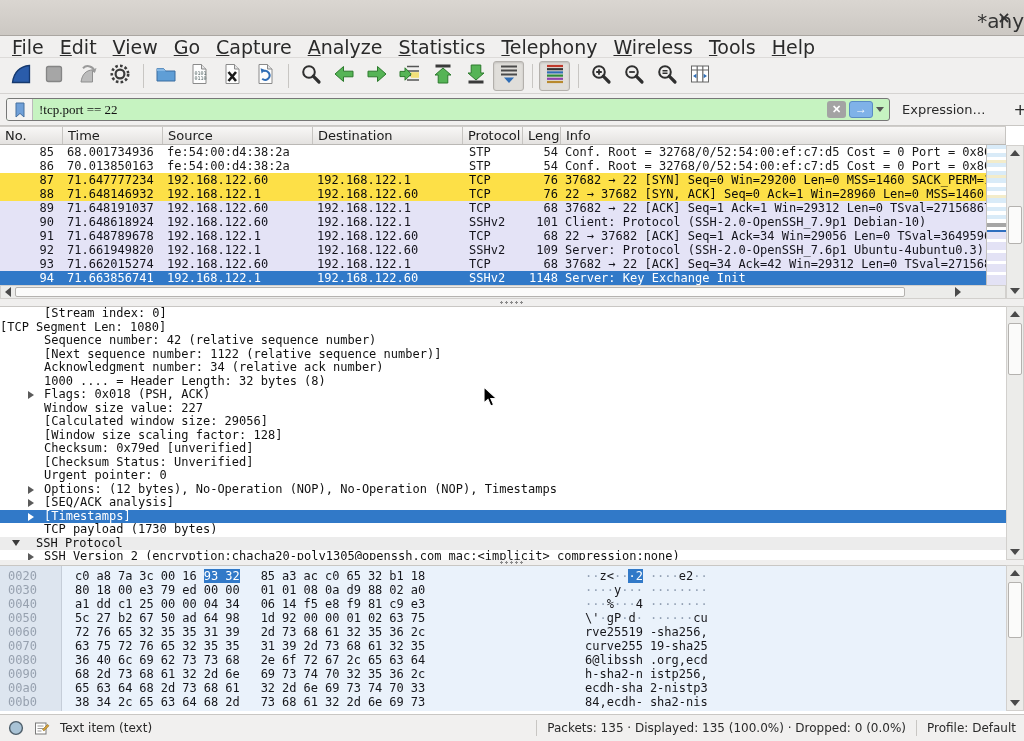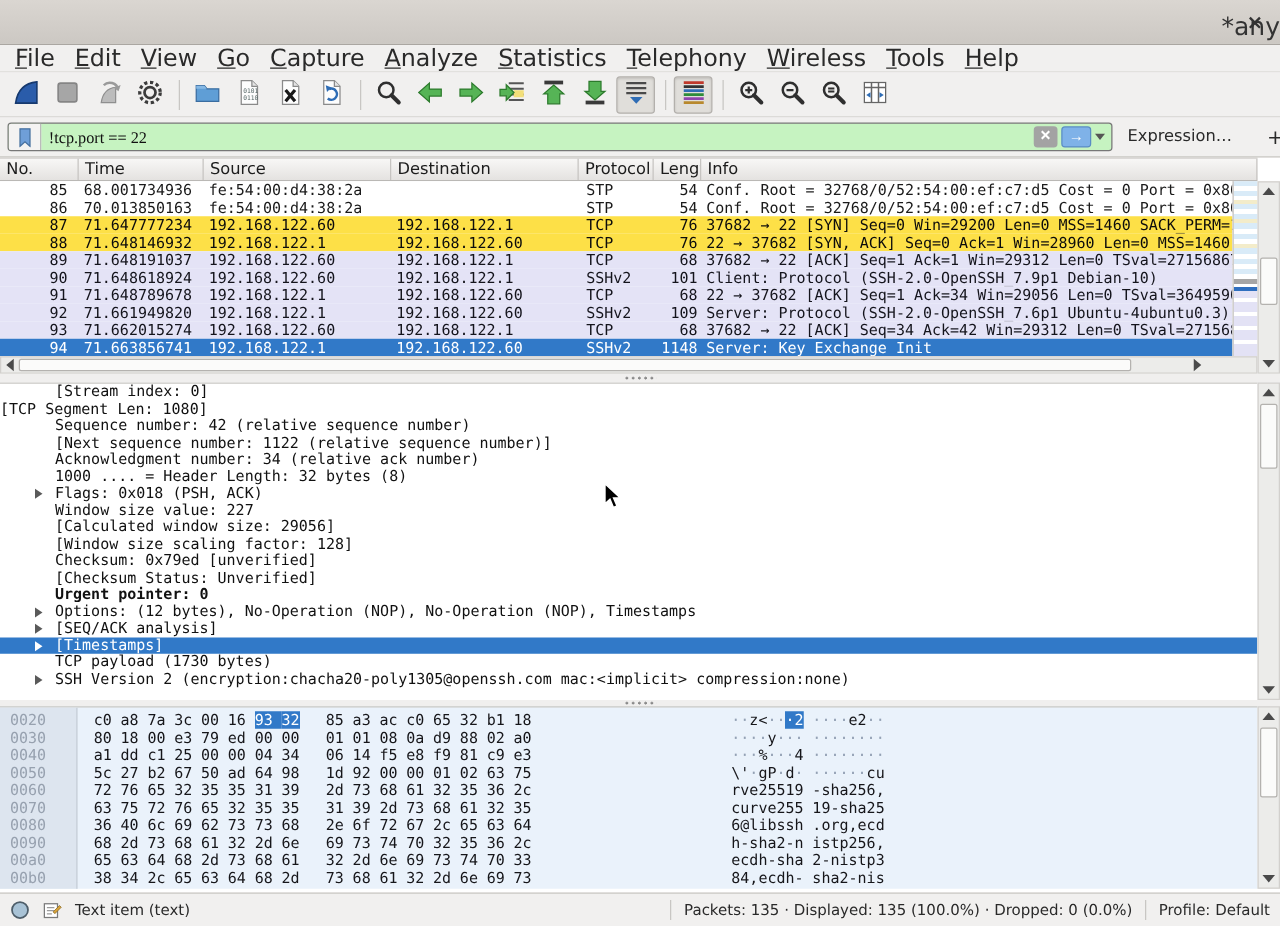--- a/index.html
+++ b/index.html
@@ -440,25 +440,26 @@
       <div class="dline" style="padding-left: 44px;"><span>Sequence number: 42    (relative sequence number)</span></div>
       <div class="dline" style="padding-left: 44px;"><span>[Next sequence number: 1122    (relative sequence number)]</span></div>
       <div class="dline" style="padding-left: 44px;"><span>Acknowledgment number: 34    (relative ack number)</span></div>
       <div class="dline" style="padding-left: 44px;"><span>1000 .... = Header Length: 32 bytes (8)</span></div>
       <div class="dline" style="padding-left: 44px;"><div class="d-exp tri-r" style="left: 28px;"></div><span>Flags: 0x018 (PSH, ACK)</span></div>
       <div class="dline" style="padding-left: 44px;"><span>Window size value: 227</span></div>
       <div class="dline" style="padding-left: 44px;"><span>[Calculated window size: 29056]</span></div>
       <div class="dline" style="padding-left: 44px;"><span>[Window size scaling factor: 128]</span></div>
       <div class="dline" style="padding-left: 44px;"><span>Checksum: 0x79ed [unverified]</span></div>
       <div class="dline" style="padding-left: 44px;"><span>[Checksum Status: Unverified]</span></div>
-      <div class="dline" style="padding-left: 44px; font-weight: bold;"><span>Urgent pointer: 0</span></div>
+      <div class="dline" style="padding-left: 44px;"><span>Urgent pointer: 0</span></div>
       <div class="dline" style="padding-left: 44px;"><div class="d-exp tri-r" style="left: 28px;"></div><span>Options: (12 bytes), No-Operation (NOP), No-Operation (NOP), Timestamps</span></div>
       <div class="dline" style="padding-left: 44px;"><div class="d-exp tri-r" style="left: 28px;"></div><span>[SEQ/ACK analysis]</span></div>
       <div class="dline sel" style="padding-left: 44px;"><div class="d-exp tri-r" style="left: 28px;"></div><span>[Timestamps]</span></div>
       <div class="dline" style="padding-left: 44px;"><span>TCP payload (1730 bytes)</span></div>
+      <div class="dline shade" style="padding-left: 36px;"><div class="d-exp tri-d" style="left: 12px;"></div><span>SSH Protocol</span></div>
       <div class="dline" style="padding-left: 44px;"><div class="d-exp tri-r" style="left: 28px;"></div><span>SSH Version 2 (encryption:chacha20-poly1305@openssh.com mac:&lt;implicit&gt; compression:none)</span></div>
     </div>
   <div class="vscroll" style="left:1006px;top:306px;height:254px;">
     <div class="sb-btn" style="top:0;">
         <div class="tri-up"></div>
       </div>
     <div class="sb-thumb" style="top:16px;height:52px;"></div>
     <div class="sb-btn" style="bottom:0;top:auto;">
         <div class="tri-dn"></div>
       </div>

